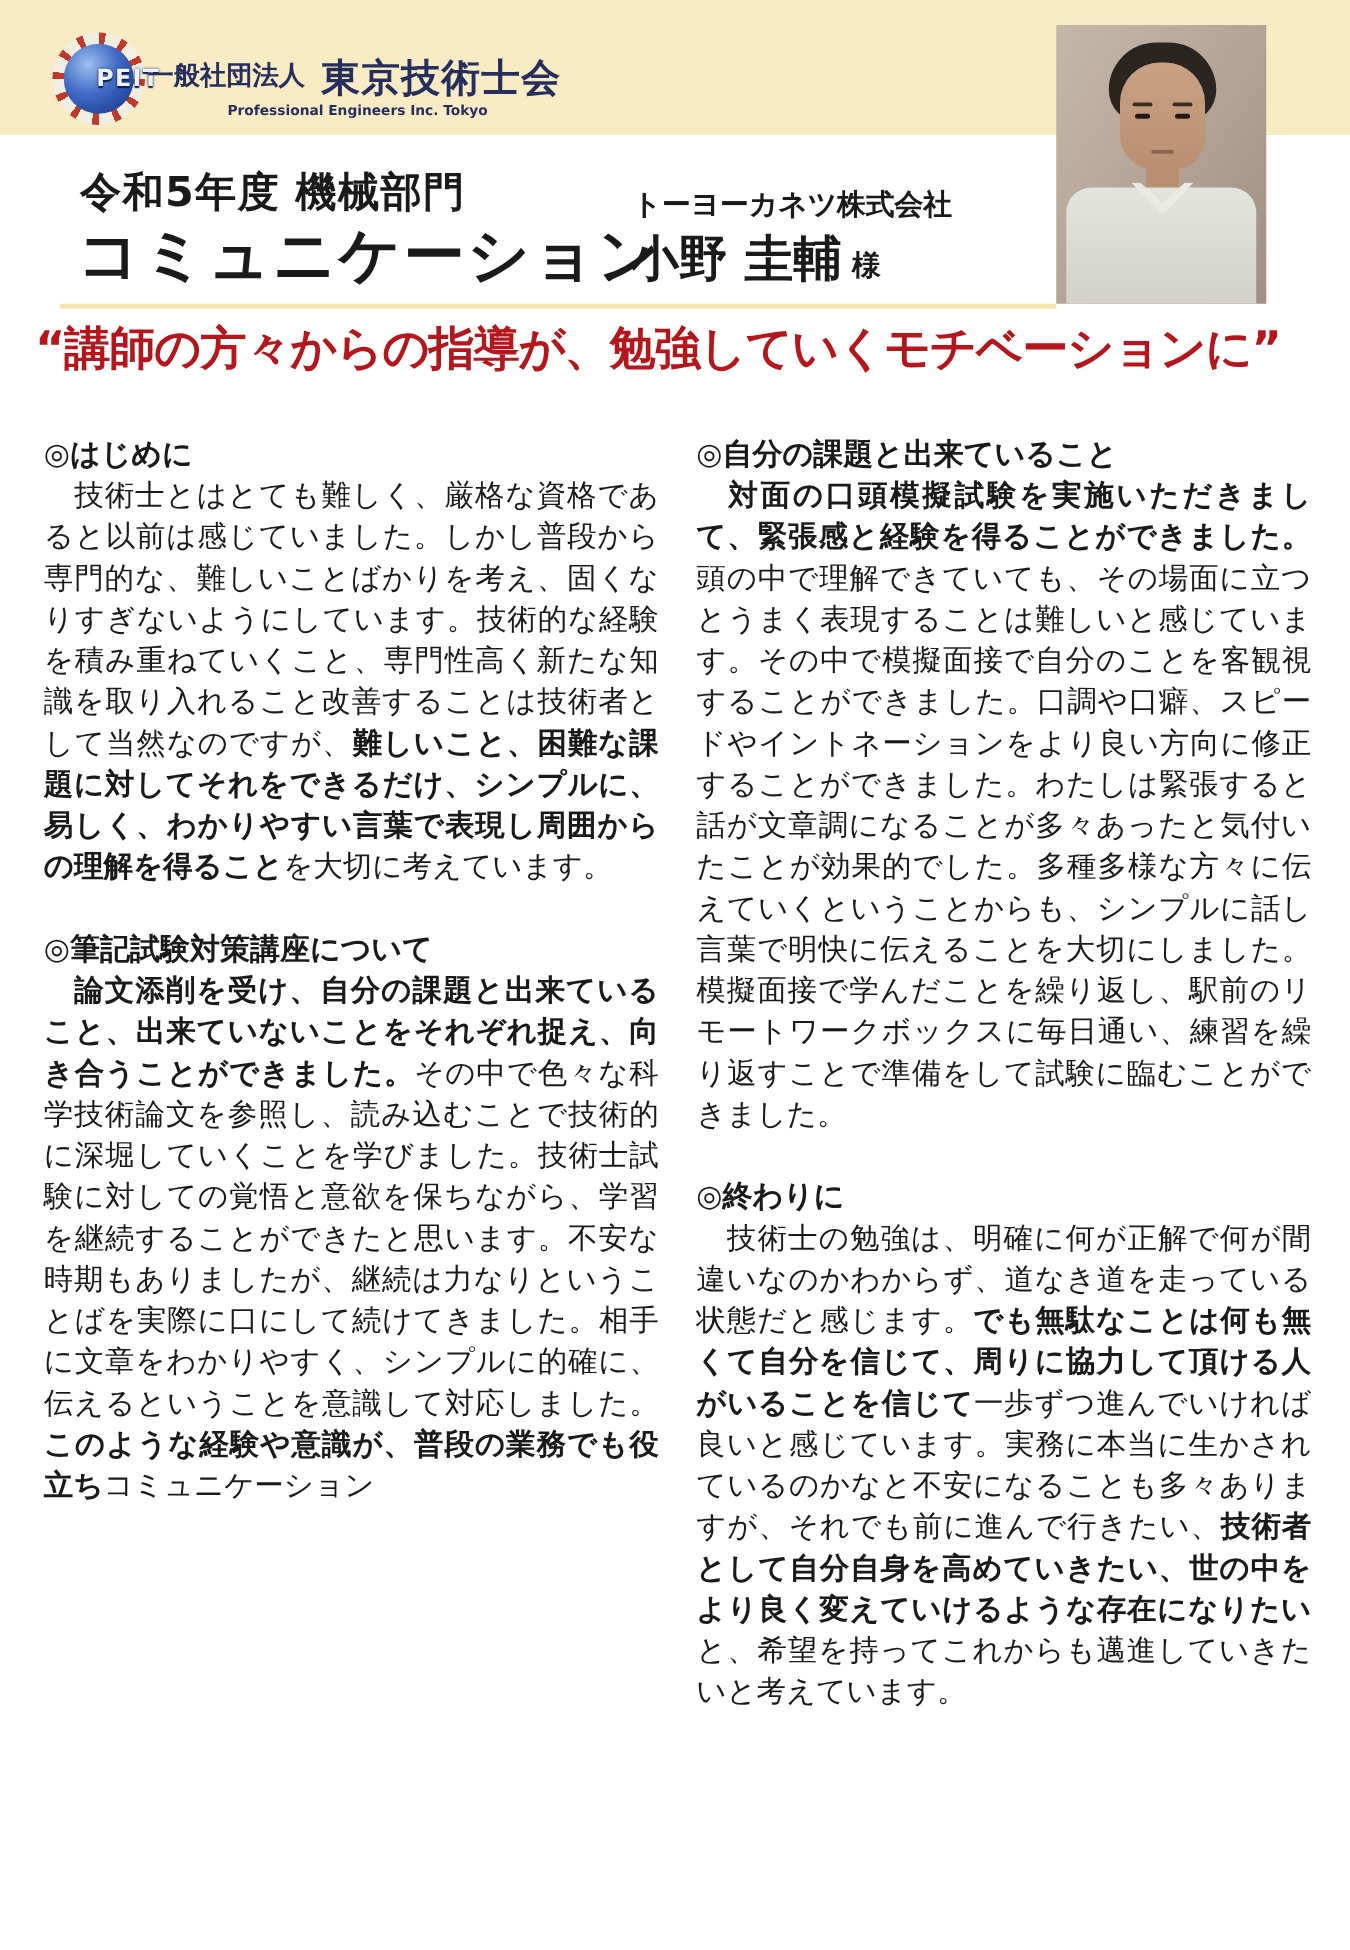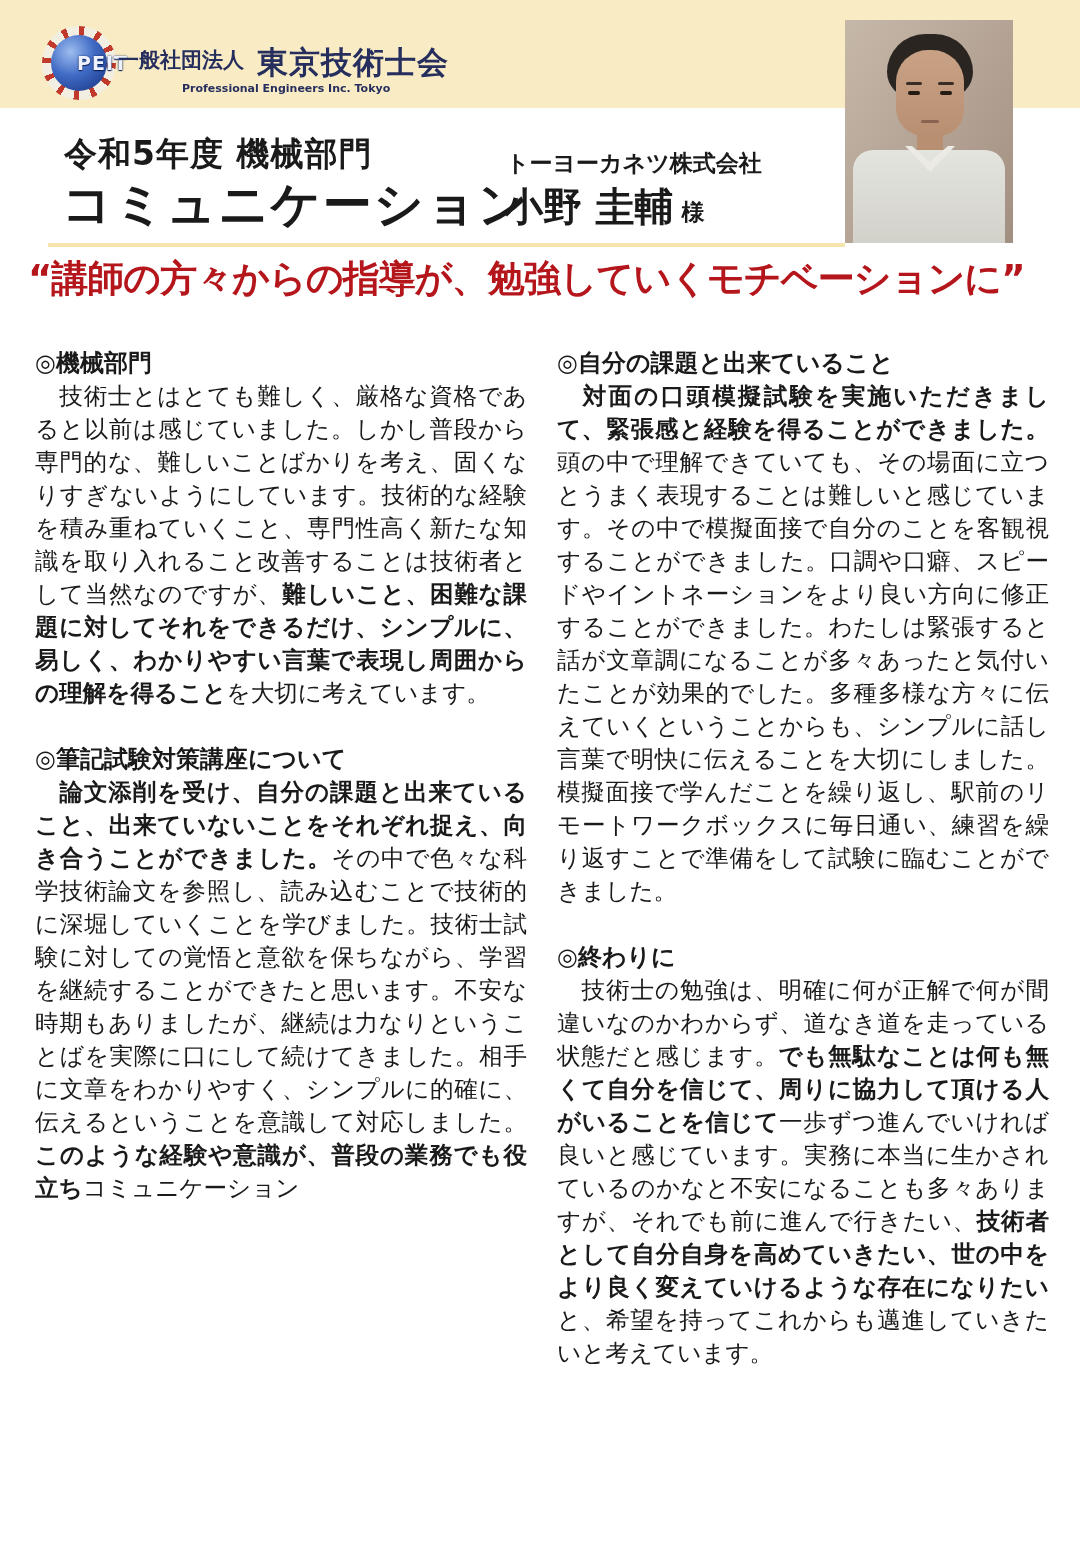--- a/index.html
+++ b/index.html
@@ -98,21 +98,21 @@
   <div class="neck"></div>
   <div class="shirt"></div>
   <div class="collar"></div>
 </div>
 
 <div class="headline" style="color: rgb(181, 22, 28);">“講師の方々からの指導が、勉強していくモチベーションに”</div>
 
 <div class="columns">
   <div class="col" id="left-column">
       <div class="section">
-        <div class="sec-heading">◎機械部門</div>
+        <div class="sec-heading">◎はじめに</div>
         <p class="sec-body"><span>　技術士とはとても難しく、厳格な資格であると以前は感じていました。しかし普段から専門的な、難しいことばかりを考え、固くなりすぎないようにしています。技術的な経験を積み重ねていくこと、専門性高く新たな知識を取り入れること改善することは技術者として当然なのですが、</span><span class="b">難しいこと、困難な課題に対してそれをできるだけ、シンプルに、易しく、わかりやすい言葉で表現し周囲からの理解を得ること</span><span>を大切に考えています。</span></p>
       </div>
       <div class="section">
         <div class="sec-heading">◎筆記試験対策講座について</div>
         <p class="sec-body"><span class="b">　論文添削を受け、自分の課題と出来ていること、出来ていないことをそれぞれ捉え、向き合うことができました。</span><span>その中で色々な科学技術論文を参照し、読み込むことで技術的に深堀していくことを学びました。技術士試験に対しての覚悟と意欲を保ちながら、学習を継続することができたと思います。不安な時期もありましたが、継続は力なりということばを実際に口にして続けてきました。相手に文章をわかりやすく、シンプルに的確に、伝えるということを意識して対応しました。</span><span class="b">このような経験や意識が、普段の業務でも役立ち</span><span>コミュニケーション</span></p>
       </div>
     </div>
   <div class="col" id="right-column">
       <div class="section">
         <div class="sec-heading">◎自分の課題と出来ていること</div>

